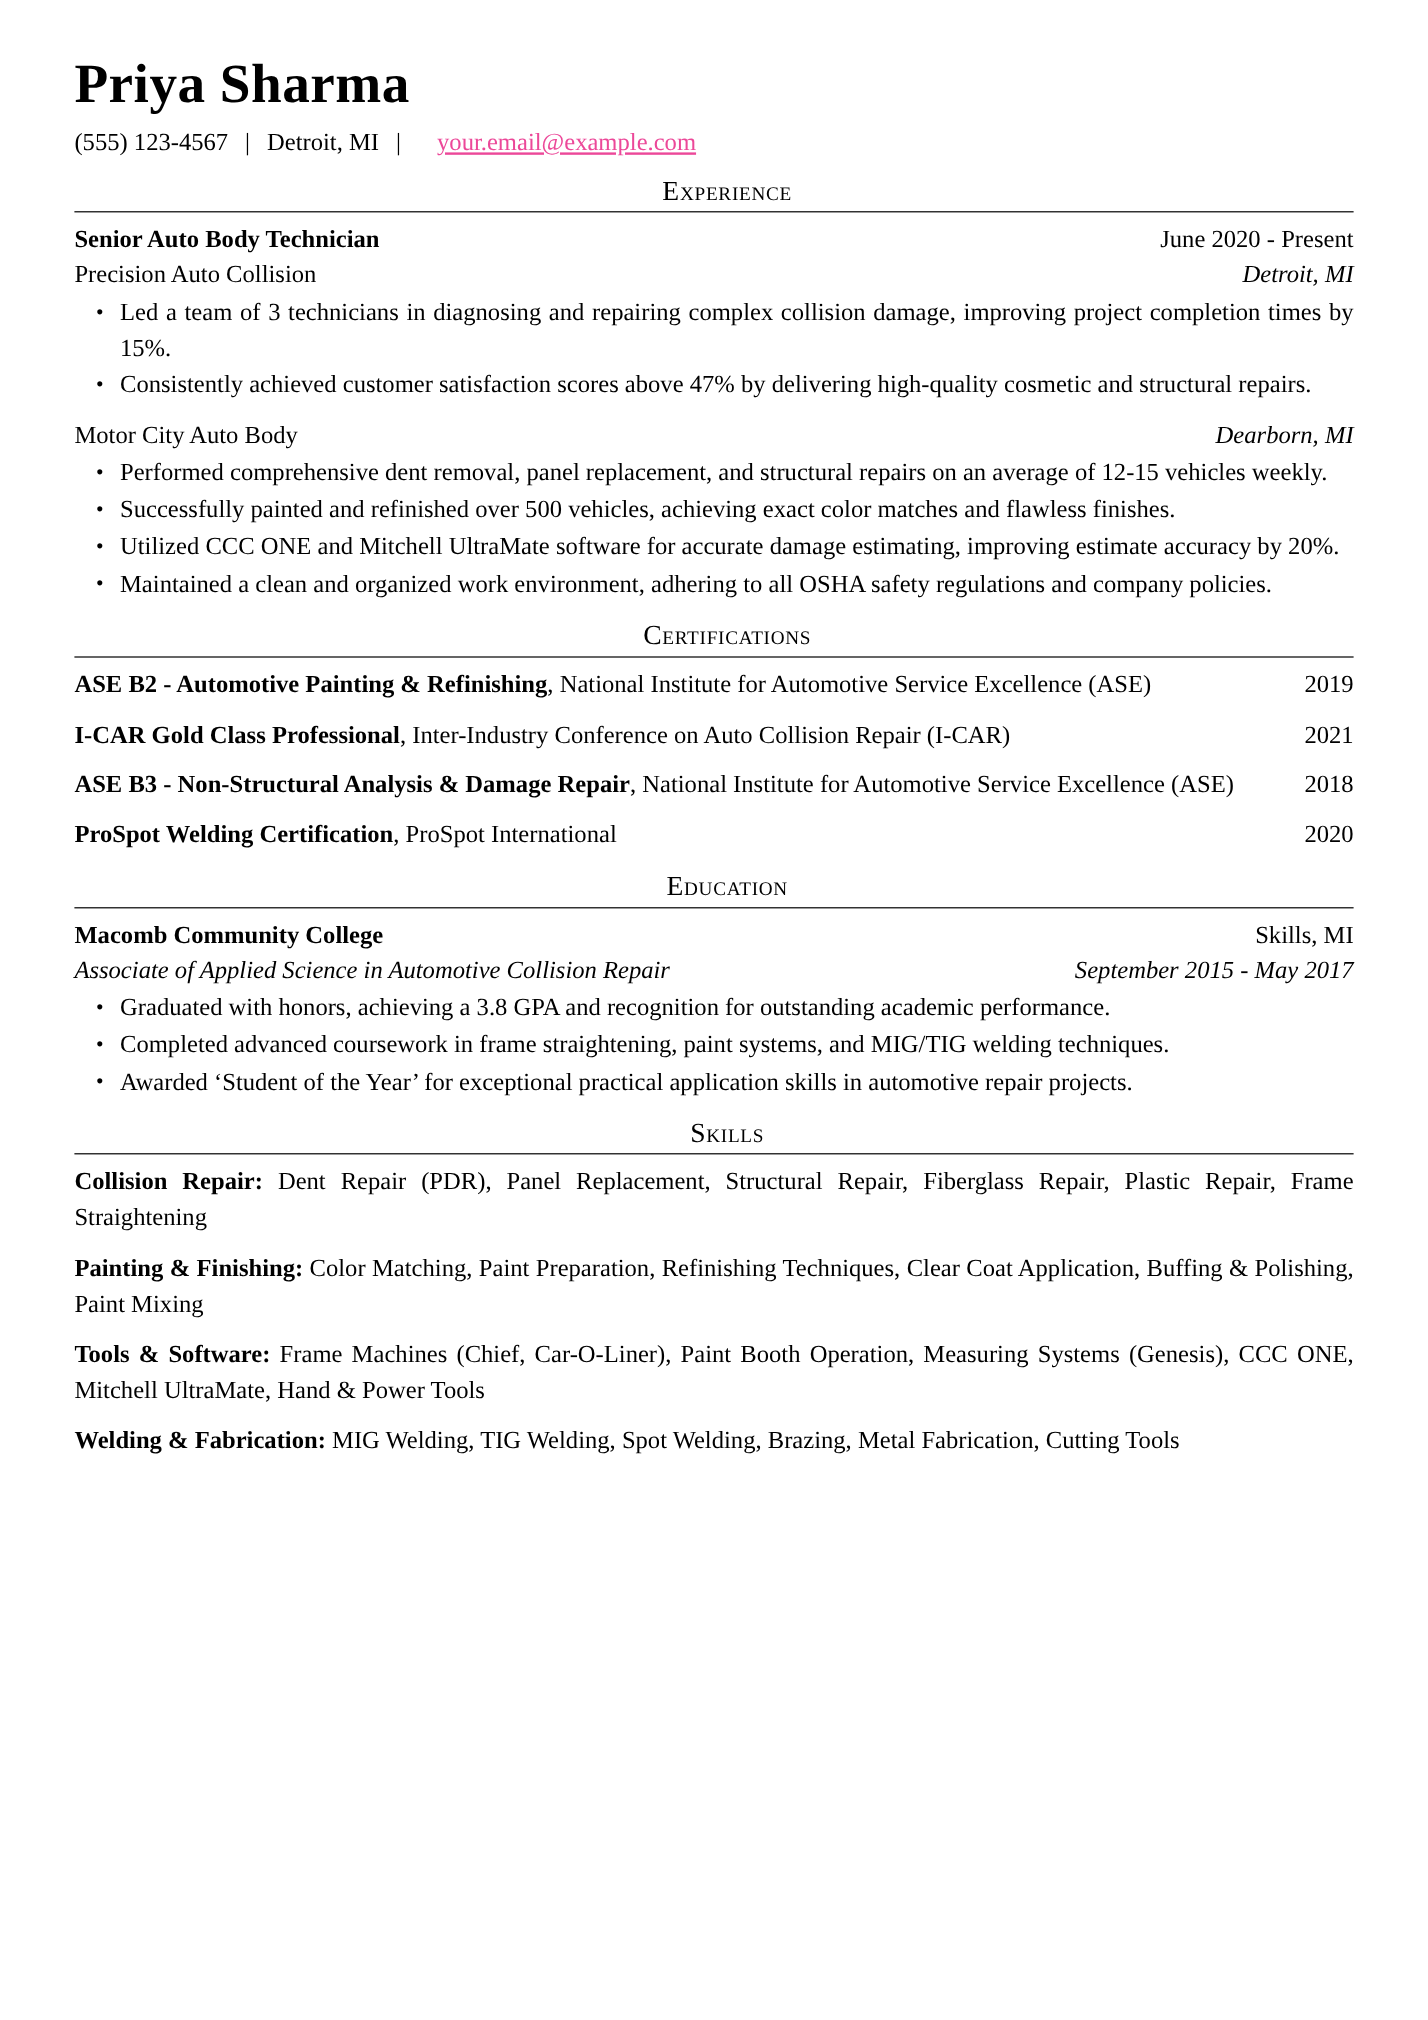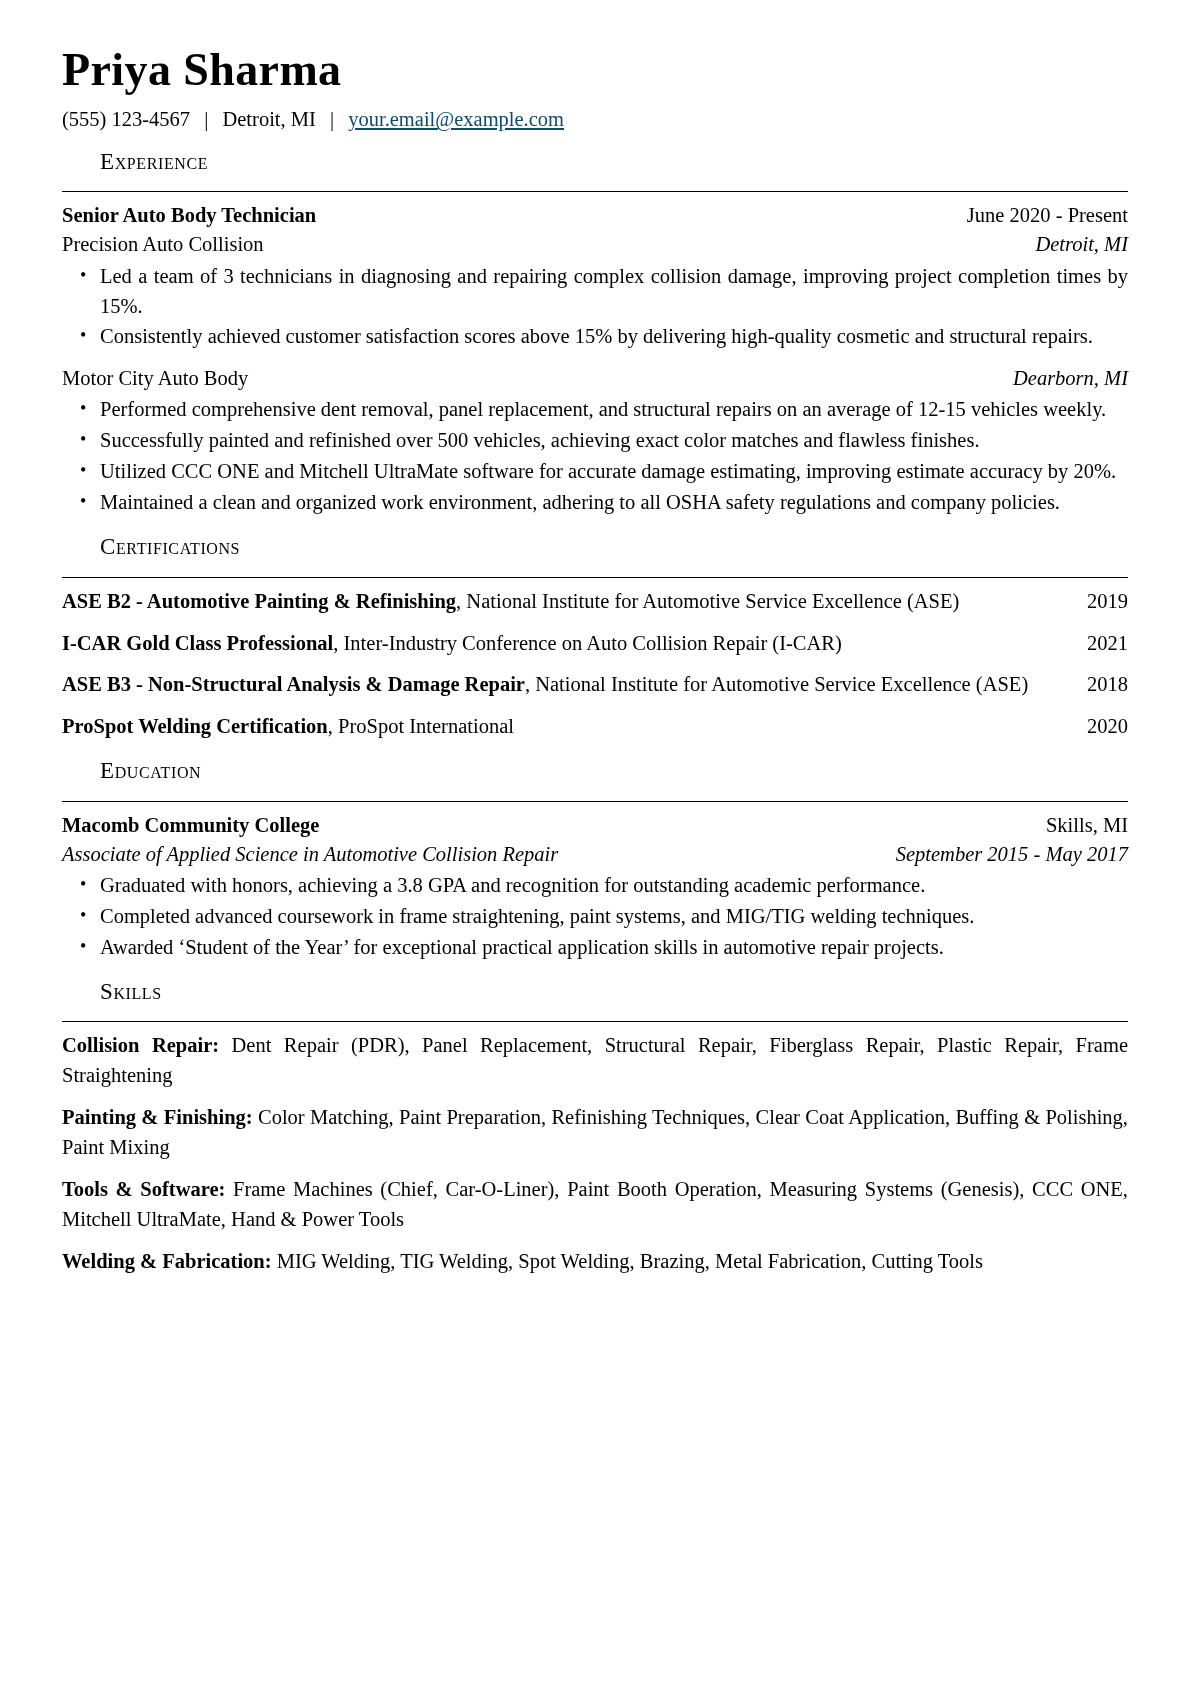--- a/index.html
+++ b/index.html
@@ -49,21 +49,22 @@
   .section {
     margin-top: 14px;
   }
   .section-title {
     font-size: 23px;
     font-variant: small-caps;
     font-weight: 400;
     letter-spacing: 0.6px;
     line-height: 1.15;
     padding-left: 22px;
-    margin: 16px;
+    margin: 1px;
+    text-align: center;
   }
   .rule {
     border: 0;
     border-top: 1.6px solid #000;
     margin: 3px 0 9px 0;
     width: 100%;
   }
 
   
   .entry {
@@ -166,40 +167,40 @@
 
 <div class="page">
 
   <div>
     <h1 class="name">Priya Sharma</h1>
     <div class="contact">
       <span>(555) 123-4567</span>
       <span class="sep">|</span>
       <span>Detroit, MI</span>
       <span class="sep">|</span>
-      <a class="email" href="#" style="color:#0c4a6e;">your.email@example.com</a>
+      <a class="email" href="#" style="color:#ec4899;margin-left:16px;">your.email@example.com</a>
     </div>
   </div>
 
   <div class="section">
     <div class="section-title">Experience</div>
     <hr class="rule">
 
     <div class="entry">
       <div class="entry-row">
         <span class="entry-title">Senior Auto Body Technician</span>
         <span class="entry-date">June 2020 - Present</span>
       </div>
       <div class="entry-row">
         <span class="entry-org">Precision Auto Collision</span>
         <span class="entry-loc">Detroit, MI</span>
       </div>
       <ul class="bullets">
         <li>Led a team of 3 technicians in diagnosing and repairing complex collision damage, improving project completion times by 15%.</li>
-        <li>Consistently achieved customer satisfaction scores above 15% by delivering high-quality cosmetic and structural repairs.</li>
+        <li>Consistently achieved customer satisfaction scores above 47% by delivering high-quality cosmetic and structural repairs.</li>
       </ul>
     </div>
 
     <div class="entry">
       <div class="entry-row">
         <span class="entry-org">Motor City Auto Body</span>
         <span class="entry-loc">Dearborn, MI</span>
       </div>
       <ul class="bullets">
         <li>Performed comprehensive dent removal, panel replacement, and structural repairs on an average of 12-15 vehicles weekly.</li>

